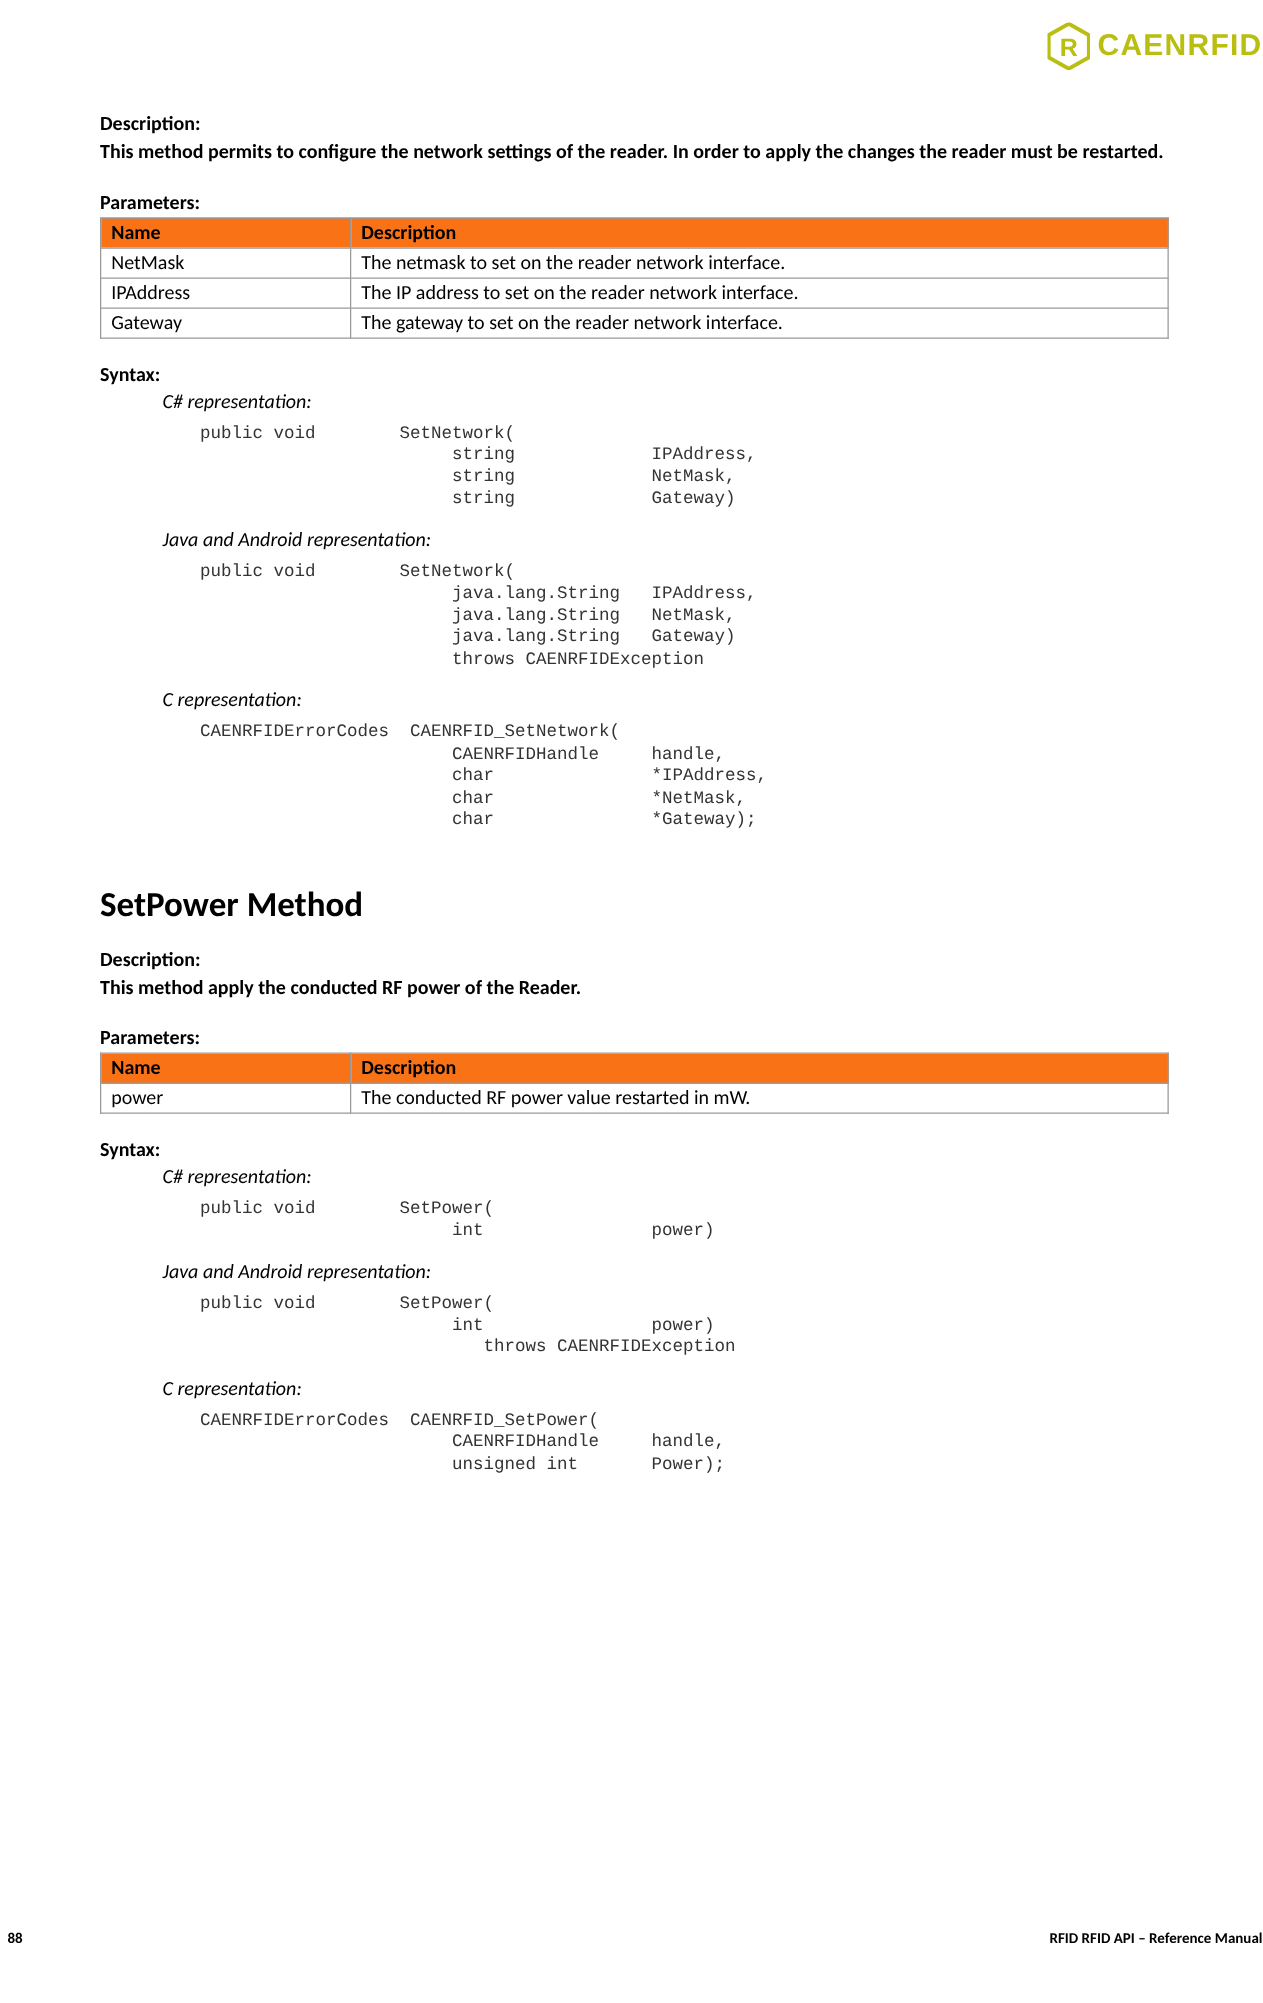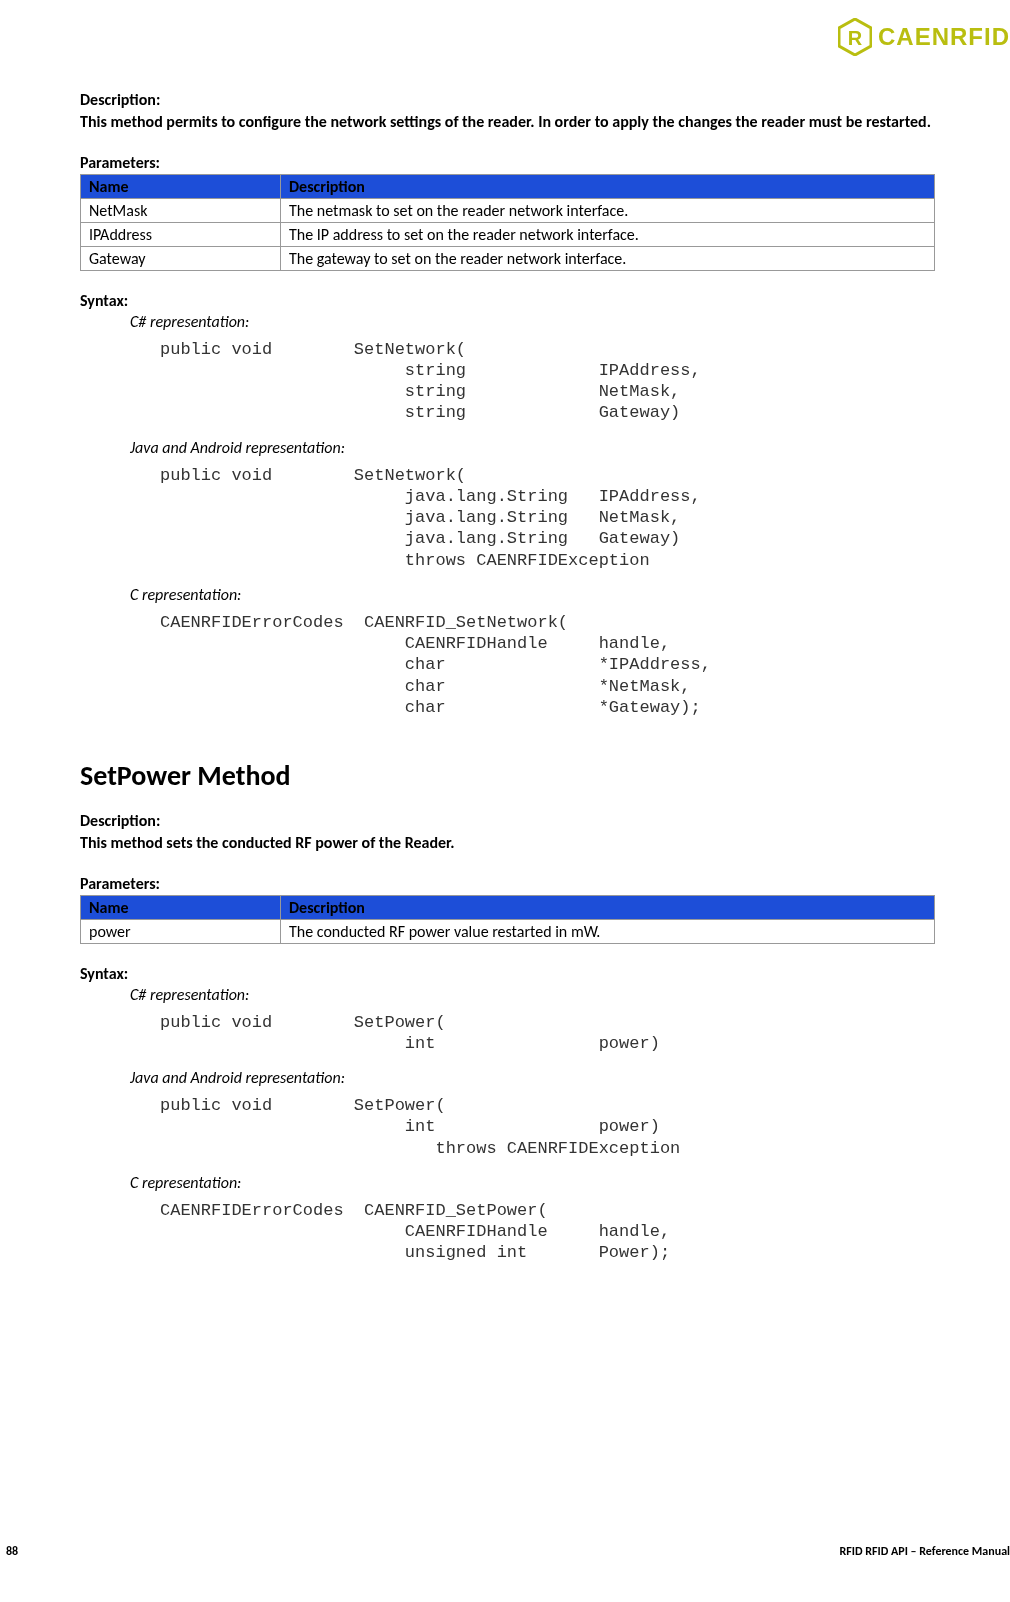--- a/index.html
+++ b/index.html
@@ -52,40 +52,40 @@
     margin-bottom: 20px;
     font-weight: bold;
   }
   .param-table {
     border-collapse: collapse;
     width: 100%;
     margin-bottom: 20px;
     font-size: 16px;
   }
   .param-table th {
-    background: #1d4ed8;
+    background: #f97316;
     text-align: left;
     font-weight: 700;
     padding: 2px 8px;
     border: 1px solid #999;
   }
   .param-table td {
     padding: 2px 8px;
     border: 1px solid #999;
   }
   .param-table .col-name { width: 200px; }
   .syntax-block { margin-left: 50px; margin-bottom: 12px; }
   .rep-label {
     font-style: italic;
     font-size: 16px;
     margin-bottom: 8px;
   }
   .code {
     font-family: "Courier New", monospace;
-    font-size: 17px;
+    font-size: 14px;
     white-space: pre;
     margin-left: 30px;
     margin-bottom: 14px;
     line-height: 1.25;
     color: #333;
   }
   .footer {
     position: absolute;
     bottom: 44px;
     left: 0;
@@ -161,21 +161,21 @@
                         char               *IPAddress,
                         char               *NetMask,
                         char               *Gateway);</pre>
     </div>
   </div>
 
   <div class="section2">
     <h1 class="method-title">SetPower Method</h1>
 
     <div class="label-italic">Description:</div>
-    <div class="desc-text">This method sets the conducted RF power of the Reader.</div>
+    <div class="desc-text">This method apply the conducted RF power of the Reader.</div>
 
     <div class="label-italic">Parameters:</div>
     <table class="param-table">
       <tbody>
           <tr>
         <th class="col-name">Name</th>
         <th>Description</th>
       </tr>
       <tr>
         <td>power</td>

